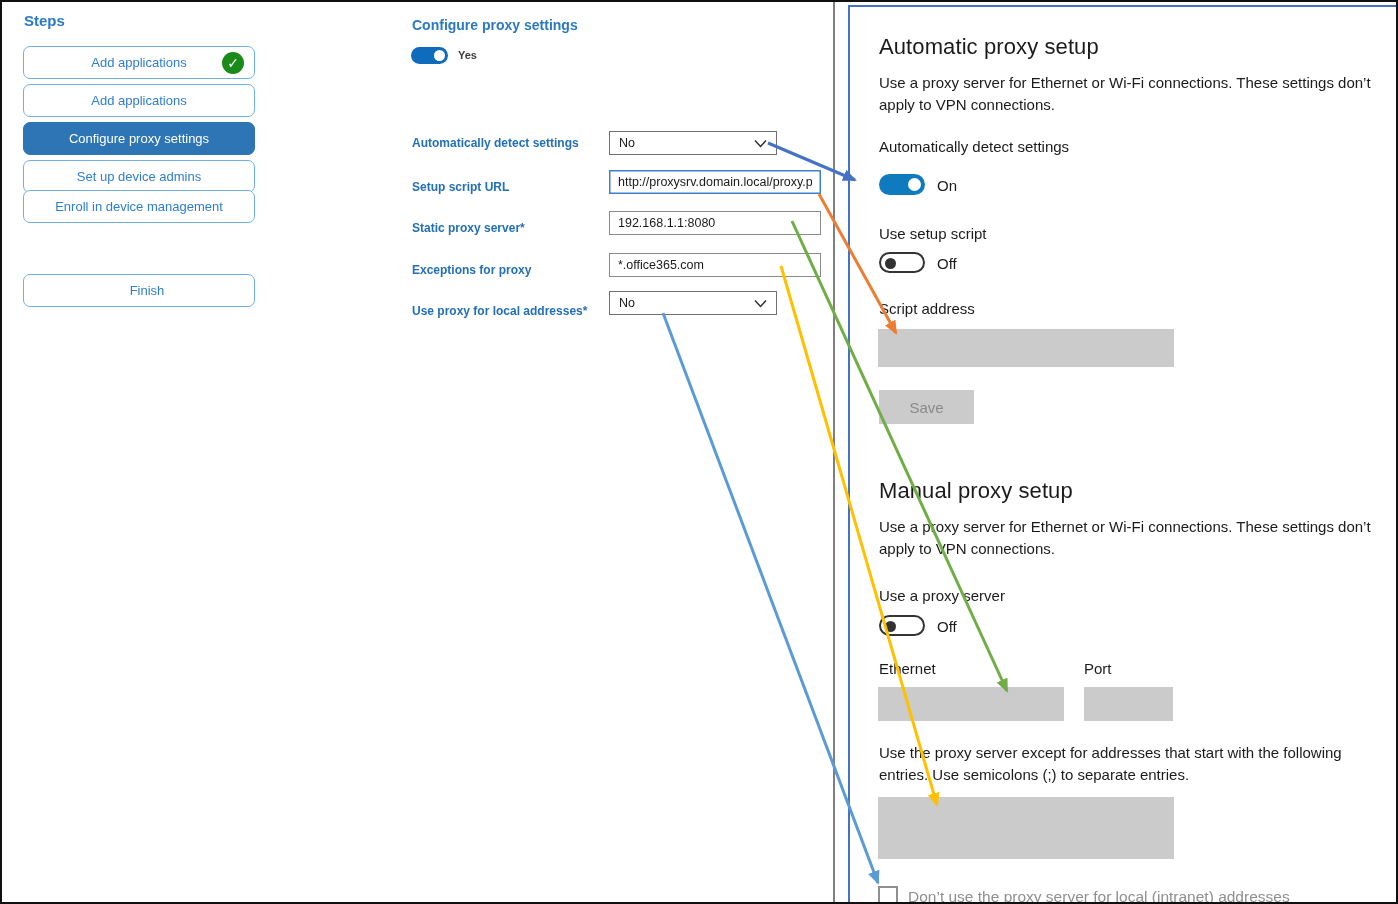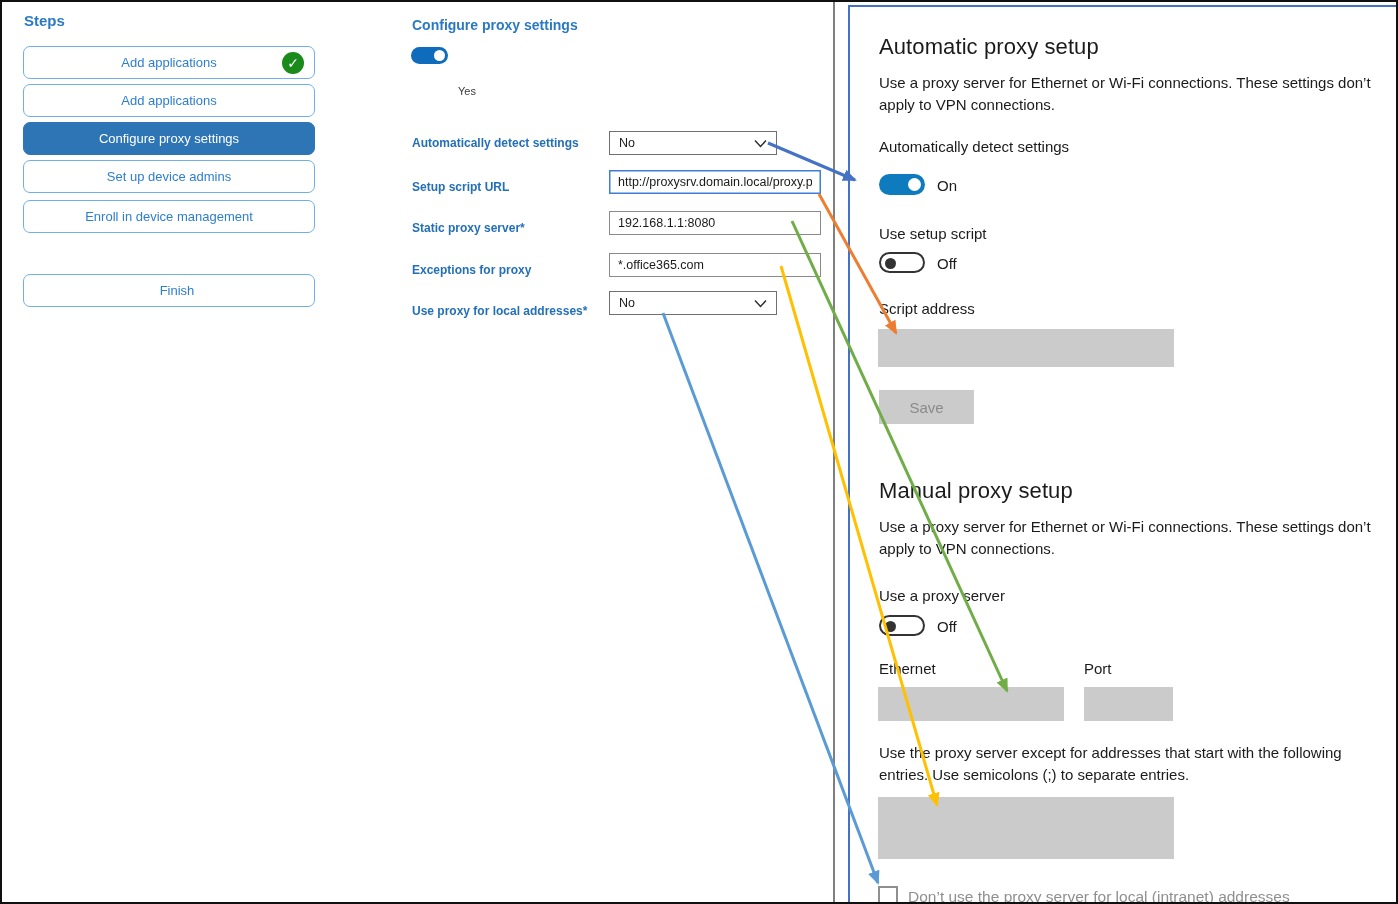--- a/index.html
+++ b/index.html
@@ -8,21 +8,21 @@
     position: relative; width: 1398px; height: 904px;
     background: #fff; border: 2px solid #101010; overflow: hidden;
   }
 
   
   .steps-title {
     position: absolute; left: 22px; top: 10px;
     font-size: 15px; font-weight: bold; color: #2a7ac4;
   }
   .step-btn {
-    position: absolute; left: 21px; width: 292px; height: 33px;
+    position: absolute; left: 21px; width: 232px; height: 33px;
     border: 1px solid #6fb0e8; border-radius: 7px; background: #fff;
     color: #2e7ecf; font-size: 13px;
     display: flex; align-items: center; justify-content: center;
     cursor: pointer;
   }
   .step-btn.selected { background: #2e75b6; border-color: #2e75b6; color: #fff; }
   .check-badge {
     position: absolute; right: 10px; top: 50%; transform: translateY(-50%);
     width: 22px; height: 22px; border-radius: 50%;
     background: #1a8a1a; color: #fff; font-size: 14px; font-weight: bold;
@@ -37,21 +37,21 @@
   .toggle-sm {
     position: absolute; left: 409px; top: 45px; width: 37px; height: 17px;
     background: #0f6cbd; border-radius: 9px; cursor: pointer;
   }
   .toggle-sm .knob {
     position: absolute; right: 3px; top: 3px; width: 11px; height: 11px;
     background: #fff; border-radius: 50%;
   }
   .toggle-sm-label {
     position: absolute; left: 456px; top: 47px;
-    font-size: 11px; font-weight: normal; color: #3a3a3a; margin-top: 36px;
+    font-size: 11px; font-weight: bold; color: #3a3a3a;
   }
   .field-label {
     position: absolute; left: 410px;
     font-size: 12px; font-weight: bold; color: #2470b8;
   }
   .wiz-select {
     position: absolute; left: 607px; width: 168px; height: 24px;
     border: 1px solid #707070; background: #fff;
     display: flex; align-items: center; padding: 0 9px;
     font-size: 12.5px; color: #1a1a1a; cursor: pointer;
@@ -127,21 +127,21 @@
   </div>
   <div class="step-btn" style="top:82px;">
     <span>Add applications</span>
   </div>
   <div class="step-btn selected" style="top:120px;">
     <span>Configure proxy settings</span>
   </div>
   <div class="step-btn" style="top:158px;">
     <span>Set up device admins</span>
   </div>
-  <div class="step-btn" style="top:198px;">
+  <div class="step-btn" style="top:188px;">
     <span>Enroll in device management</span>
   </div>
   <div class="step-btn" style="top:272px;padding-left:16px;">
     <span>Finish</span>
   </div>
 
   <div class="wizard-title">Configure proxy settings</div>
 
   <div class="toggle-sm">
     <div class="knob"></div>

